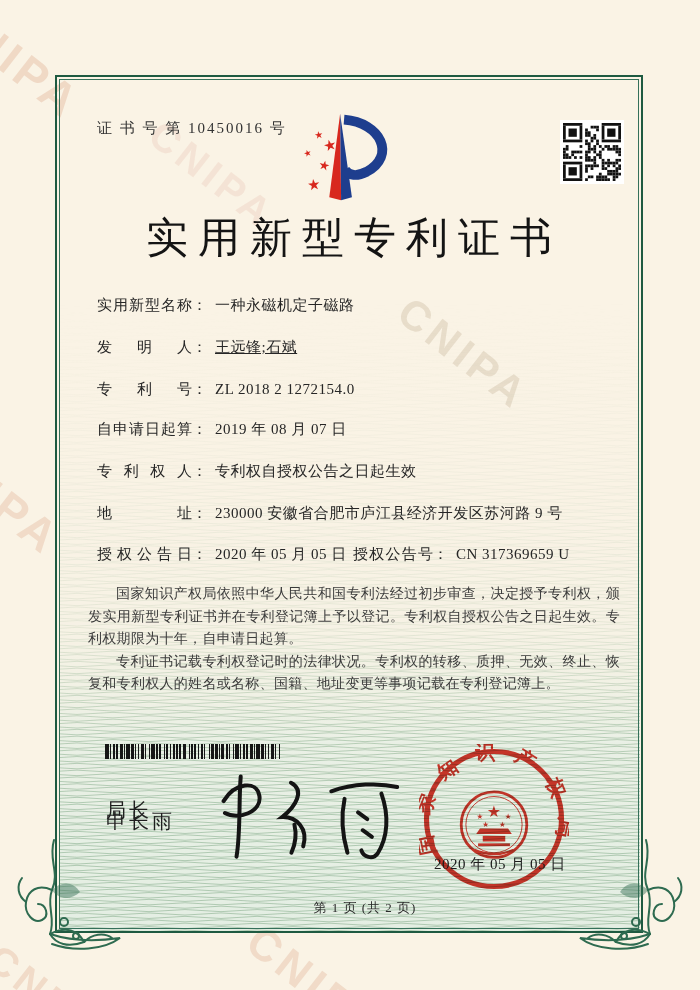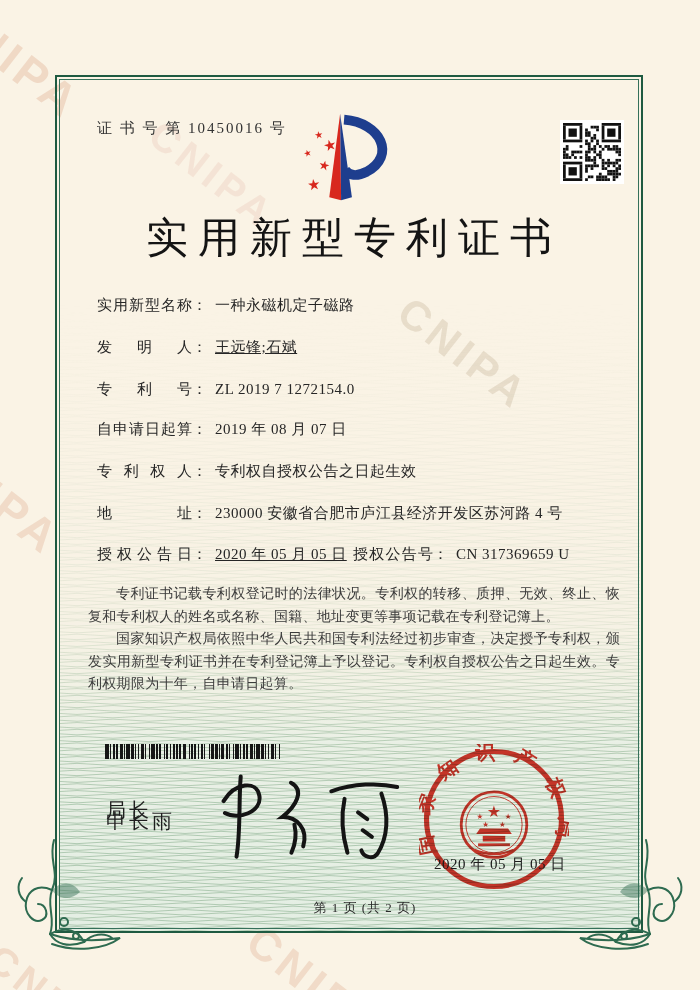--- a/index.html
+++ b/index.html
@@ -254,41 +254,41 @@
 
   <div class="abs title">实用新型专利证书</div>
 
   <div class="abs row" style="top:296px;">
     <span class="flabel">实用新型名称</span><span class="colon">：</span><span class="fval">一种永磁机定子磁路</span>
   </div>
   <div class="abs row" style="top:338px;text-decoration:underline;">
     <span class="flabel">发明人</span><span class="colon">：</span><span class="fval">王远锋;石斌</span>
   </div>
   <div class="abs row" style="top:380px;">
-    <span class="flabel">专利号</span><span class="colon">：</span><span class="fval">ZL 2019 7 1272154.0</span>
+    <span class="flabel">专利号</span><span class="colon">：</span><span class="fval">ZL 2018 2 1272154.0</span>
   </div>
   <div class="abs row" style="top:420px;">
     <span class="flabel">自申请日起算</span><span class="colon">：</span><span class="fval">2019 年 08 月 07 日</span>
   </div>
   <div class="abs row" style="top:462px;">
     <span class="flabel">专利权人</span><span class="colon">：</span><span class="fval">专利权自授权公告之日起生效</span>
   </div>
   <div class="abs row" style="top:504px;">
-    <span class="flabel">地址</span><span class="colon">：</span><span class="fval">230000 安徽省合肥市庐江县经济开发区苏河路 4 号</span>
-  </div>
-  <div class="abs row" style="top:545px;text-decoration:underline;">
+    <span class="flabel">地址</span><span class="colon">：</span><span class="fval">230000 安徽省合肥市庐江县经济开发区苏河路 9 号</span>
+  </div>
+  <div class="abs row" style="top:545px;">
     <span class="flabel">授权公告日</span><span class="colon">：</span><span class="fval">2020 年 05 月 05 日</span>
     <span class="pair2">
       <span class="flabel">授权公告号</span><span class="colon">：</span><span class="fval">CN 317369659 U</span>
     </span>
   </div>
 
   <div class="abs paras">
+    <p>国家知识产权局依照中华人民共和国专利法经过初步审查，决定授予专利权，颁发实用新型专利证书并在专利登记簿上予以登记。专利权自授权公告之日起生效。专利权期限为十年，自申请日起算。</p>
     <p>专利证书记载专利权登记时的法律状况。专利权的转移、质押、无效、终止、恢复和专利权人的姓名或名称、国籍、地址变更等事项记载在专利登记簿上。</p>
-    <p>国家知识产权局依照中华人民共和国专利法经过初步审查，决定授予专利权，颁发实用新型专利证书并在专利登记簿上予以登记。专利权自授权公告之日起生效。专利权期限为十年，自申请日起算。</p>
   </div>
 
   <div class="abs barcode" id="barcode">
       <span style="width: 3.75px; background: rgb(22, 22, 22);"></span>
       <span style="width: 1.25px; background: transparent;"></span>
       <span style="width: 1.25px; background: rgb(22, 22, 22);"></span>
       <span style="width: 1.25px; background: transparent;"></span>
       <span style="width: 2.5px; background: rgb(22, 22, 22);"></span>
       <span style="width: 1.25px; background: transparent;"></span>
       <span style="width: 1.25px; background: rgb(22, 22, 22);"></span>

